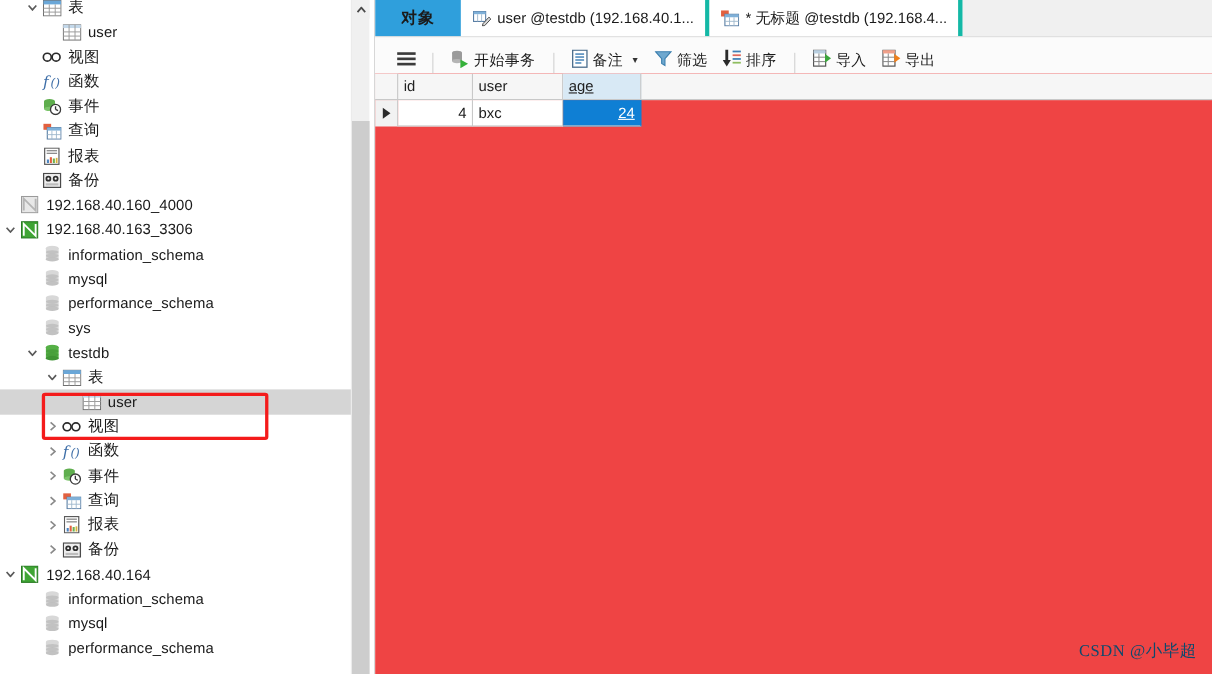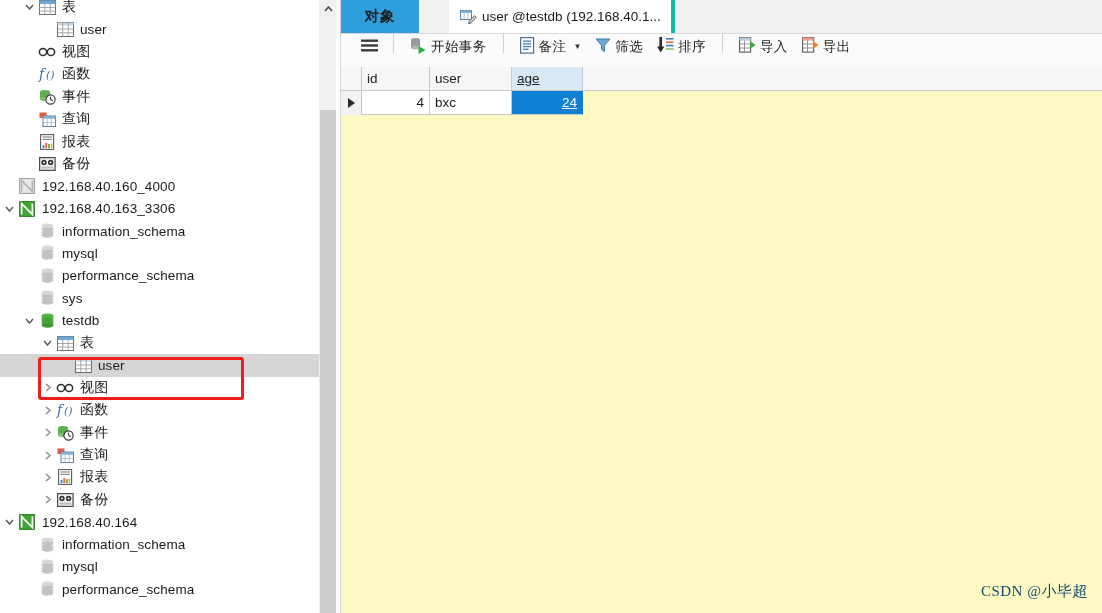--- a/index.html
+++ b/index.html
@@ -128,21 +128,20 @@
   }
 
   
   #tabbar {
     height: 33px;
     background: #f0f0f0;
     display: flex;
     align-items: stretch;
     border-bottom: 1px solid #d9d9d9;
     overflow: hidden;
-    gap: 30px;
   }
   .tab {
     display: flex;
     align-items: center;
     padding: 0 10px;
     gap: 5px;
     font-size: 13.5px;
     color: #6a6a6a;
     background: #f0f0f0;
     white-space: nowrap;
@@ -172,21 +171,21 @@
     font-weight: 600;
     border-right: none;
   }
   .tab .tlabel { overflow: hidden; text-overflow: clip; }
 
   
   #toolbar {
     height: 33px;
     background: #fbfbfb;
     display: flex;
-    align-items: flex-start;
+    align-items: flex-end;
     border-bottom: 3px solid #ef4444;
     padding-left: 14px;
     gap: 0;
   }
   .tbtn {
     display: flex;
     align-items: center;
     gap: 4px;
     height: 25px;
     padding: 0 7px;
@@ -209,21 +208,21 @@
     line-height: 1;
   }
 
   
   #grid {
     position: absolute;
     left: 0;
     top: 67px;
     right: 0;
     bottom: 0;
-    background: #fef9c3;
+    background: #ef4444;
   }
   .grow {
     display: flex;
     height: 24px;
     box-sizing: border-box;
   }
   .gh {
     background: #f6f6f6;
     border-bottom: 1px solid #c8c8c8;
   }
@@ -724,20 +723,33 @@
           <span class="nicon" style="width: 18px; flex: 0 0 18px;">
             <svg width="17" height="15" viewBox="0 0 17 15">
               <rect x="0.5" y="1.5" width="11" height="9" fill="#ffffff" stroke="#5a7fa5" stroke-width="1"></rect>
               <rect x="0.5" y="1.5" width="11" height="2.4" fill="#7fb0d8"></rect>
               <line x1="4.2" y1="3.9" x2="4.2" y2="10.5" stroke="#9db6cc" stroke-width="0.8"></line>
               <line x1="7.8" y1="3.9" x2="7.8" y2="10.5" stroke="#9db6cc" stroke-width="0.8"></line>
               <path d="M9 12.6 L14.5 6.6 L16.2 8.3 L10.7 14.2 L8.6 14.6 Z" fill="#d8d8d8" stroke="#4a4a4a" stroke-width="0.9"></path>
             </svg>
           </span>
           <span class="tlabel">user @testdb (192.168.40.1...</span>
+        </div>
+        <div class="tab active">
+          <span class="nicon" style="width: 18px; flex: 0 0 18px;">
+            <svg width="17" height="15" viewBox="0 0 17 15">
+              <rect x="0.5" y="0.5" width="7" height="5.5" fill="#e2603f"></rect>
+              <rect x="4" y="4" width="12.5" height="10.5" fill="#ffffff" stroke="#5a7fa5" stroke-width="1"></rect>
+              <rect x="4" y="4" width="12.5" height="2.7" fill="#7fb0d8"></rect>
+              <line x1="8.2" y1="6.7" x2="8.2" y2="14.5" stroke="#9db6cc" stroke-width="0.8"></line>
+              <line x1="12.3" y1="6.7" x2="12.3" y2="14.5" stroke="#9db6cc" stroke-width="0.8"></line>
+              <line x1="4" y1="10.4" x2="16.5" y2="10.4" stroke="#9db6cc" stroke-width="0.8"></line>
+            </svg>
+          </span>
+          <span class="tlabel">* 无标题 @testdb (192.168.4...</span>
         </div>
       </div>
 
     <div id="toolbar">
       <div class="tbtn" style="padding:0 6px;">
         <span>
           <svg width="17" height="13" viewBox="0 0 17 13">
             <rect x="0" y="0.5" width="17" height="2.4" fill="#3b3b3b"></rect>
             <rect x="0" y="5.3" width="17" height="2.4" fill="#3b3b3b"></rect>
             <rect x="0" y="10.1" width="17" height="2.4" fill="#3b3b3b"></rect>

